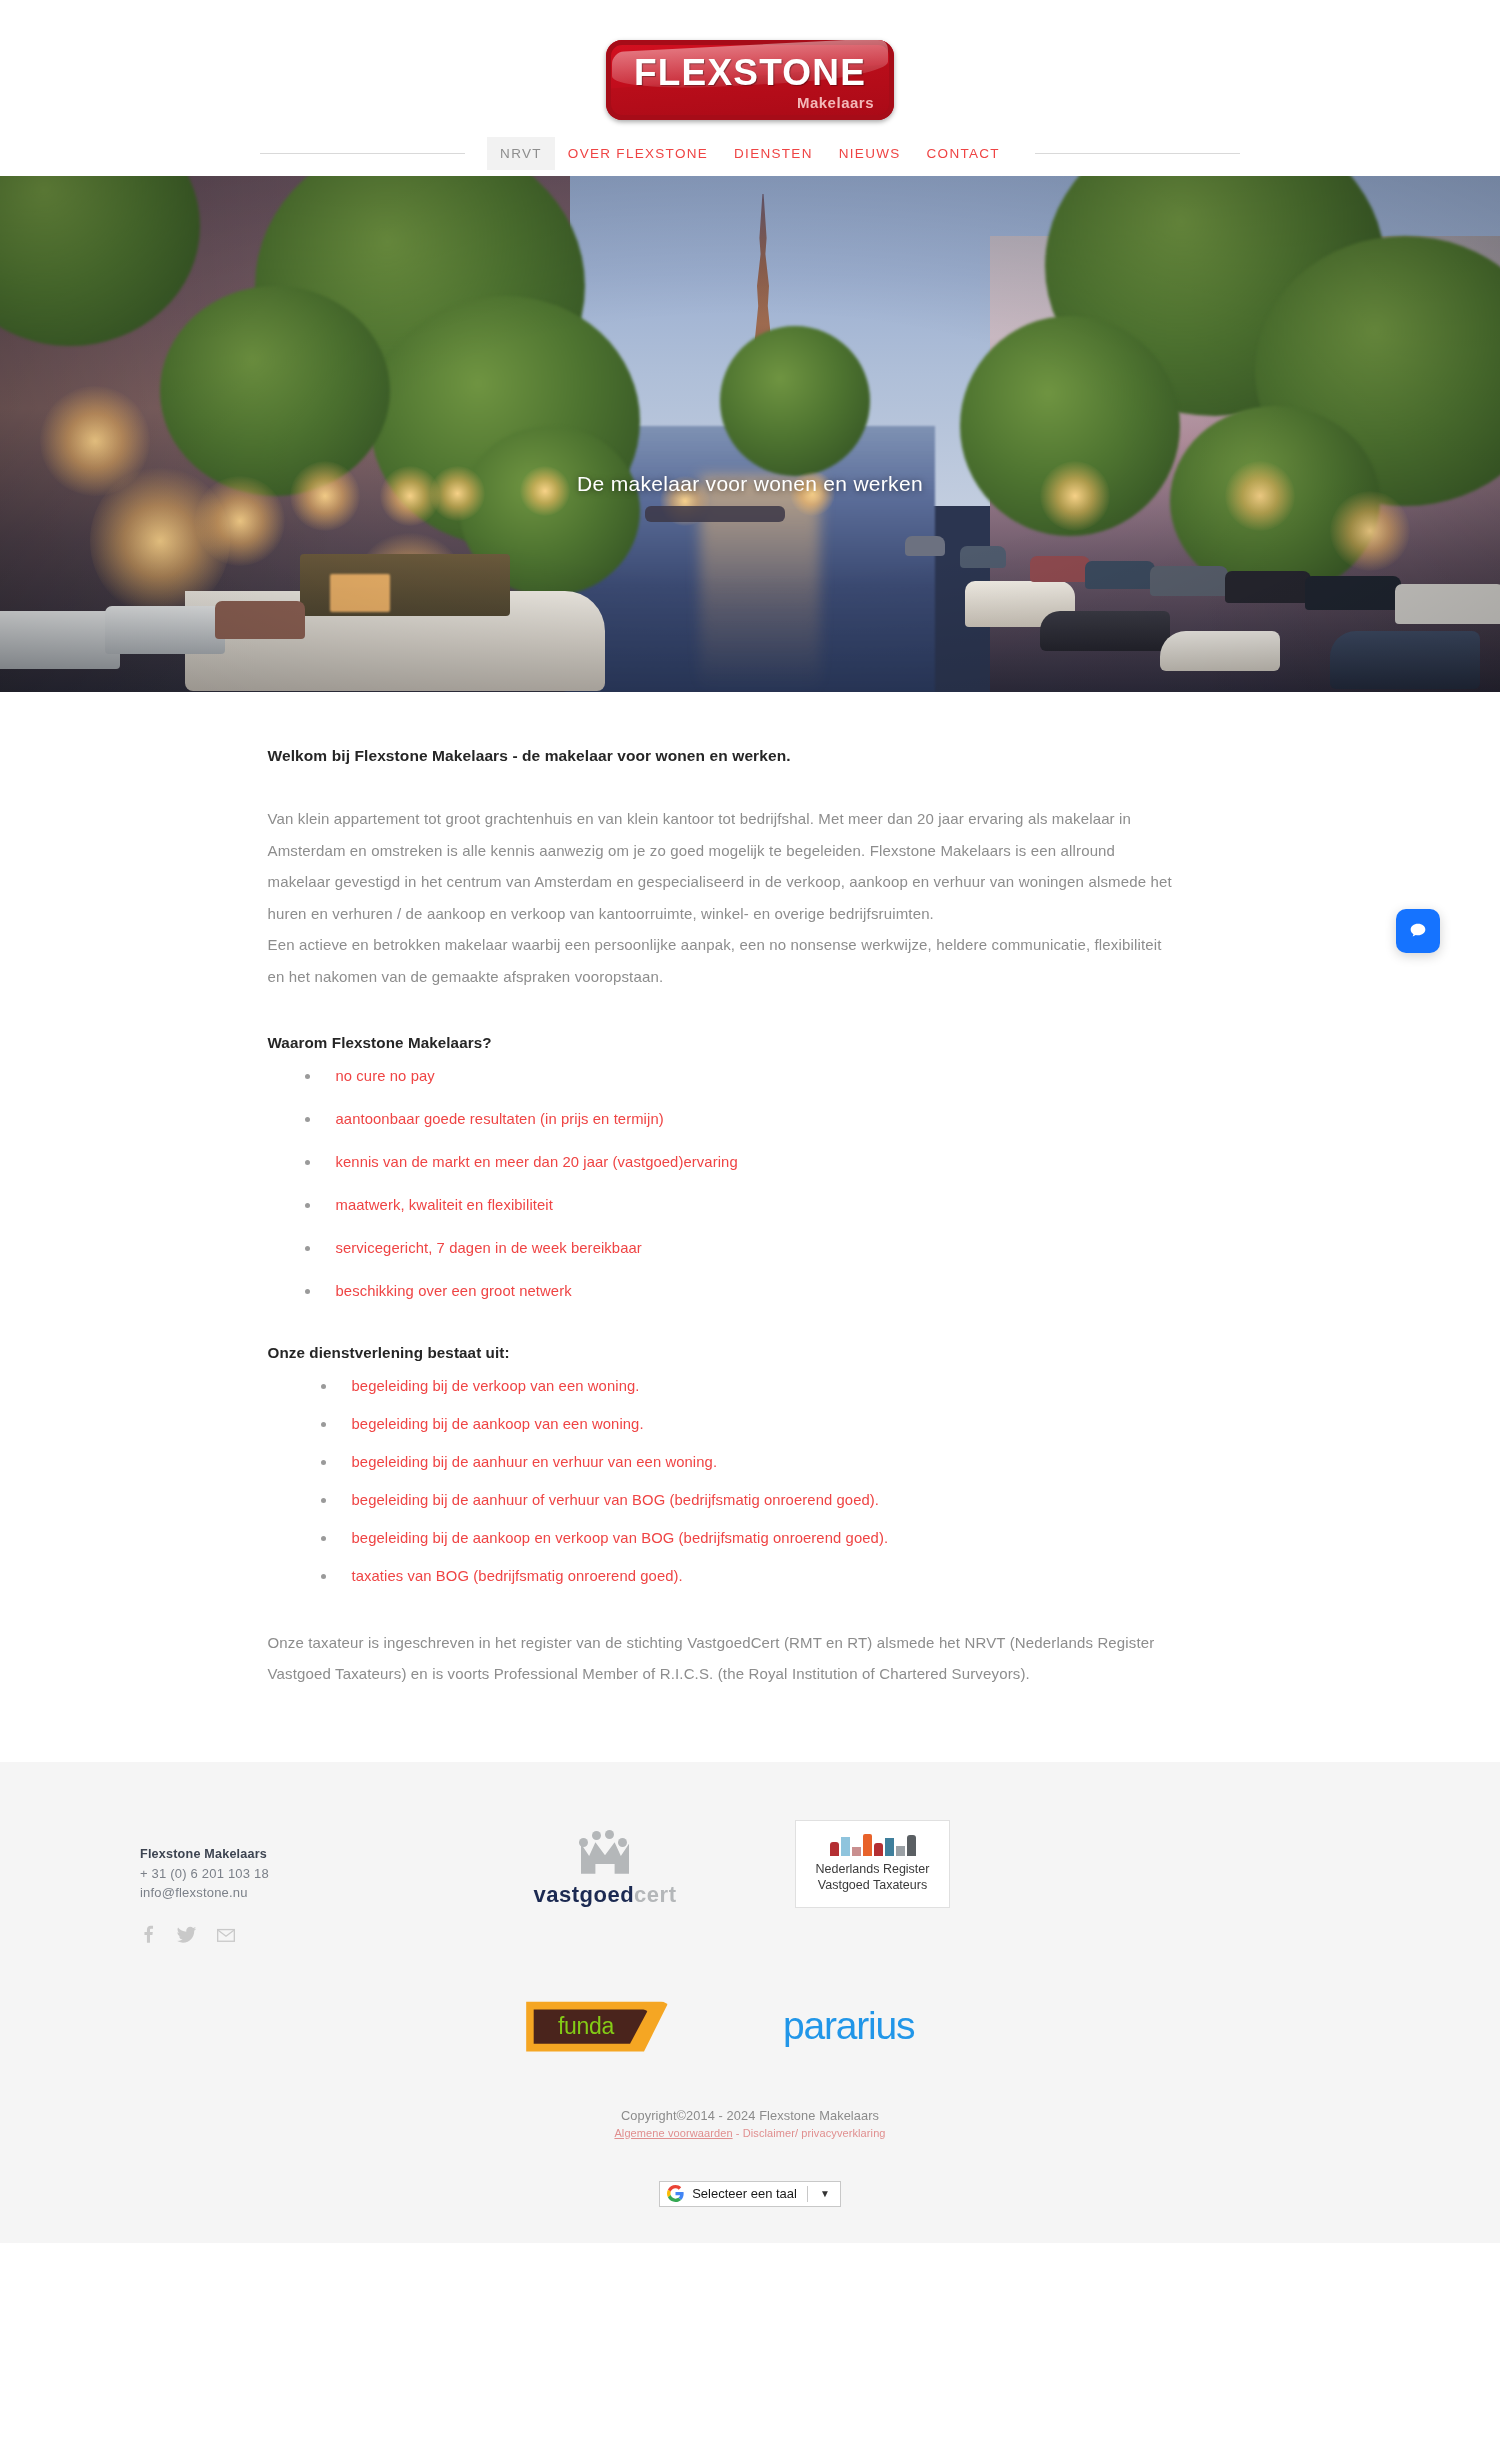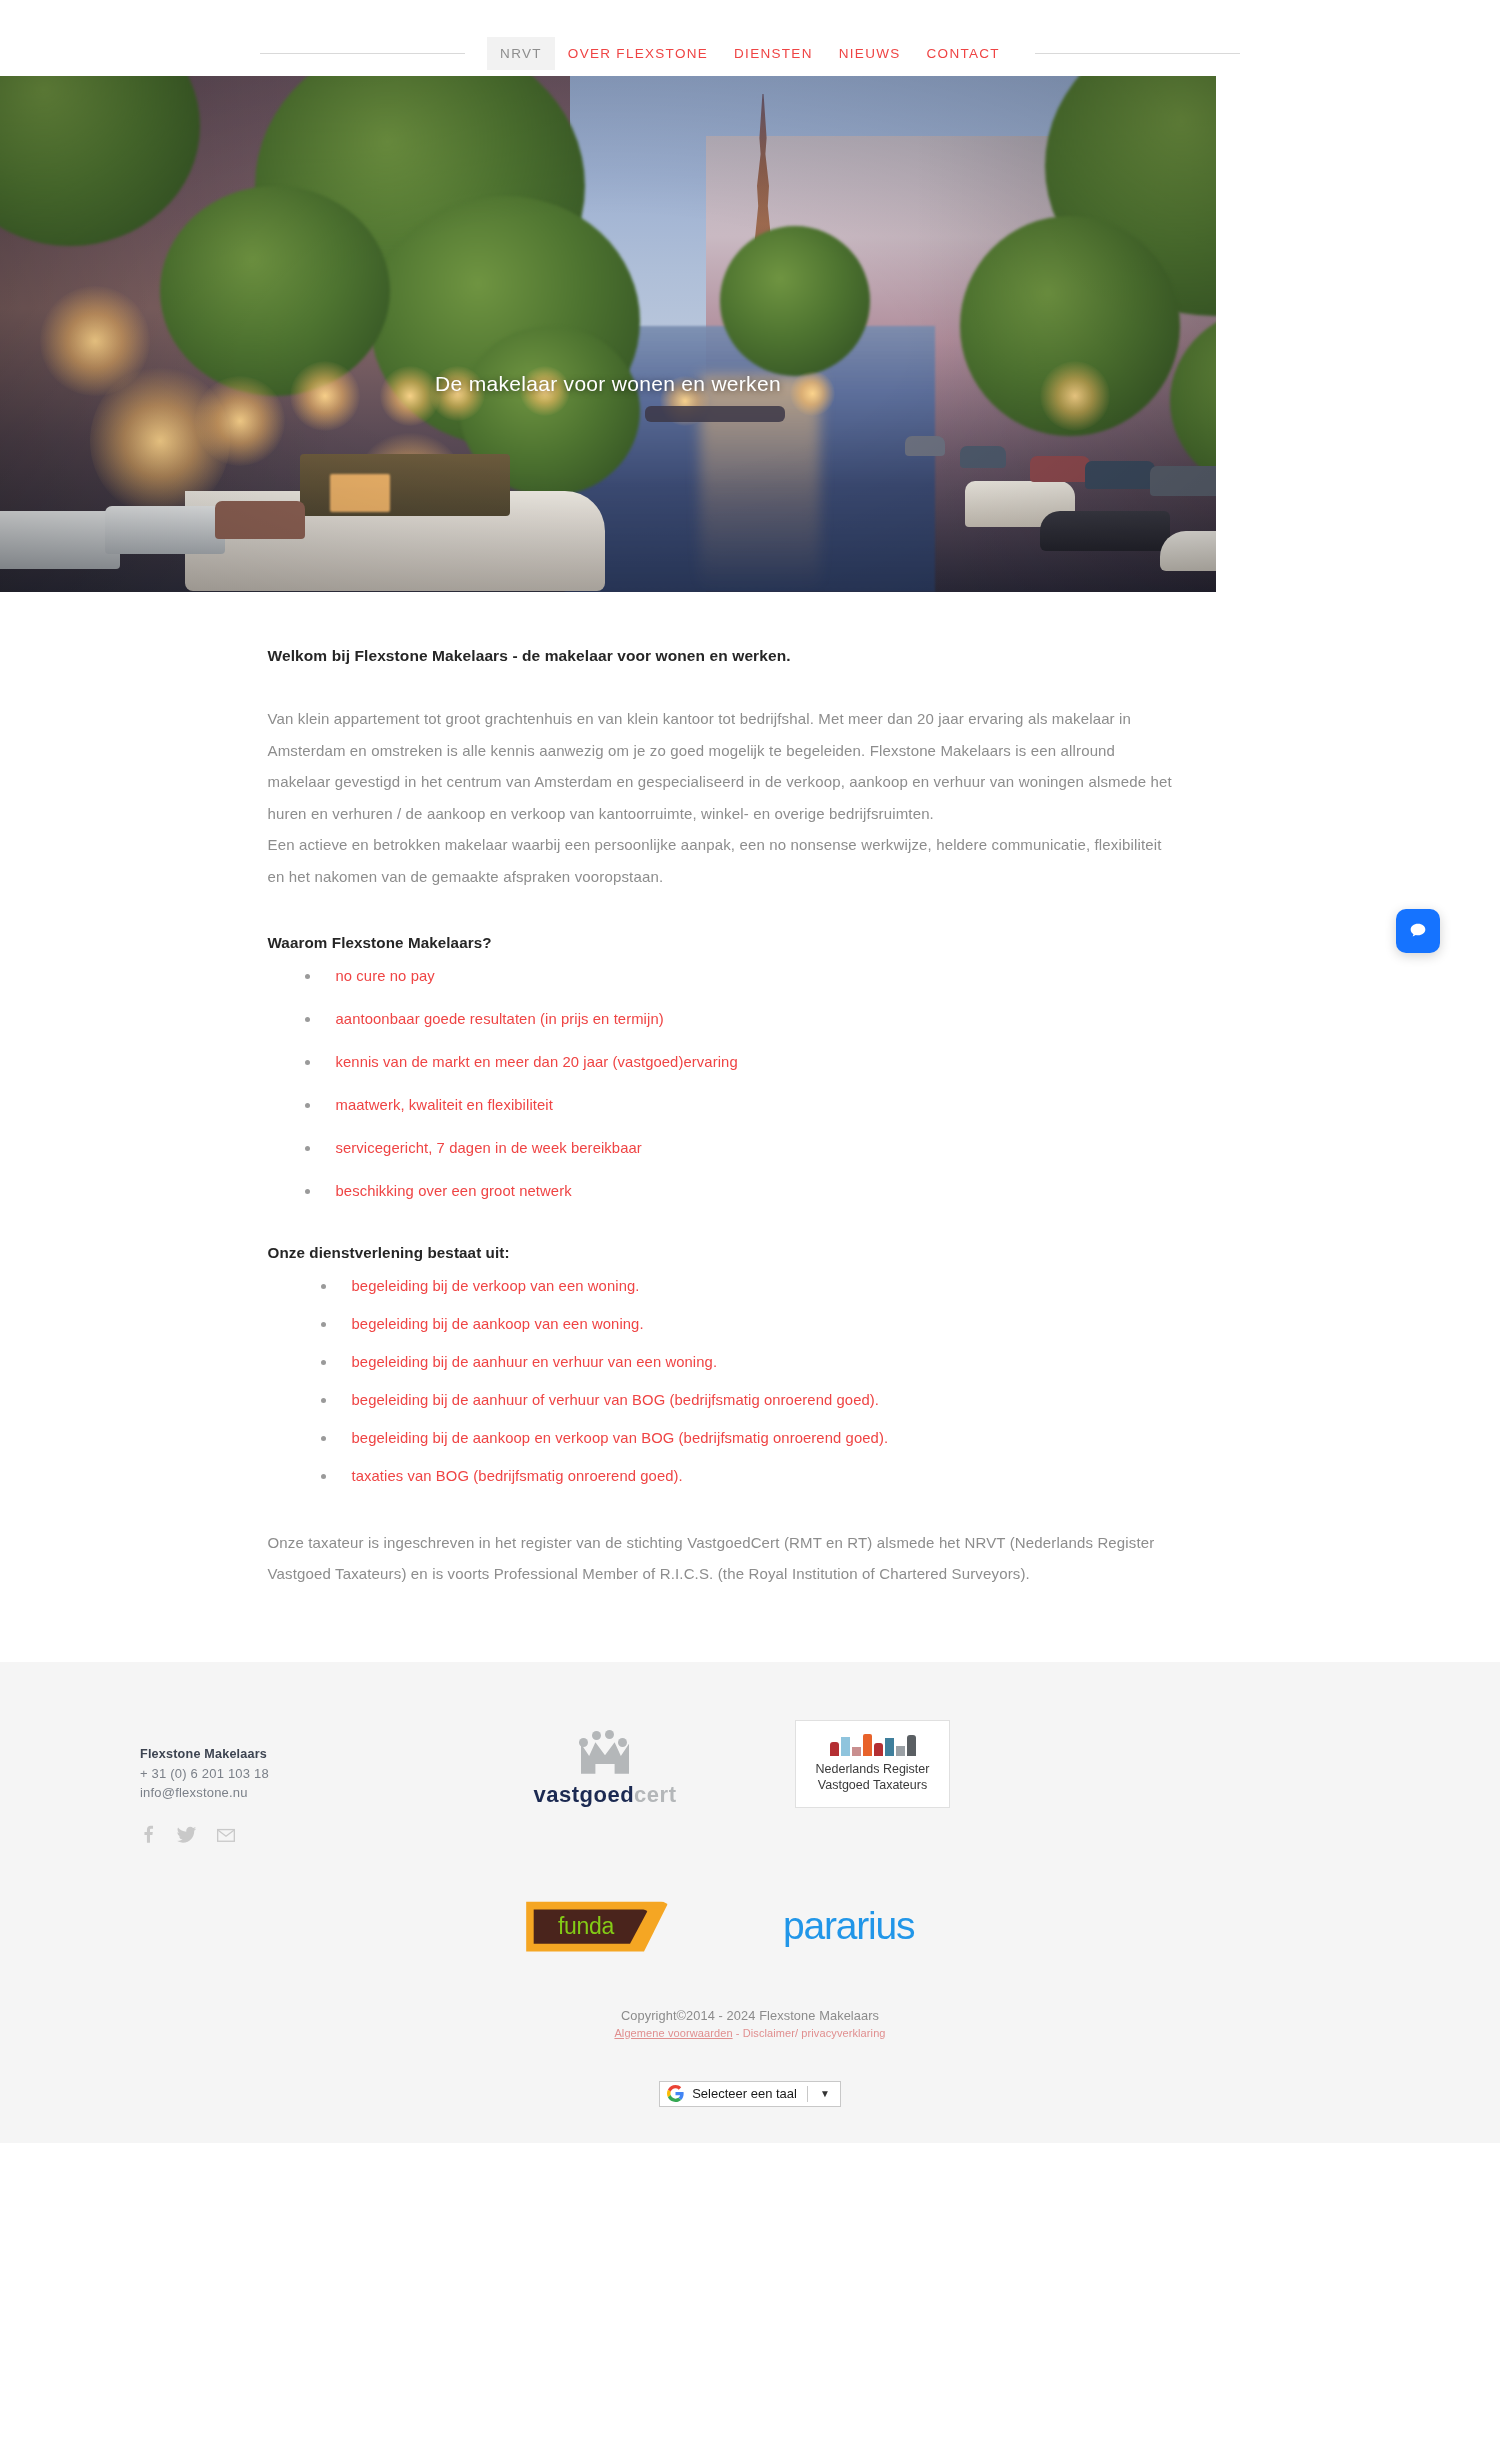--- a/index.html
+++ b/index.html
@@ -50,21 +50,21 @@
   .nav-rule.right { margin-left: 22px; }
   .nav-items { display: flex; align-items: center; }
   .nav-item {
     font-size: 13.5px; letter-spacing: 1.3px; color: #ef4444;
     padding: 9px 13px; text-decoration: none; white-space: nowrap;
   }
   .nav-item.active { background: #f2f2f2; color: #8e8e8e; }
 
   
   .hero {
-    position: relative; width: 1216px; height: 516px; overflow: hidden;
+    position: relative; width: 1500px; height: 516px; overflow: hidden;
     background: #2b3550;
     padding-left: 21px;
   }
   .hero-sky {
     position: absolute; left: 0; top: 0; width: 1500px; height: 330px;
     background: linear-gradient(180deg,#93a8cc 0%, #9db0d1 30%, #afbfd8 60%, #c2cddf 100%);
   }
   .hero-water {
     position: absolute; left: 565px; top: 250px; width: 370px; height: 266px;
     background: linear-gradient(180deg, rgba(120,140,175,.9) 0%, #5d6f9b 25%, #3b4a72 60%, #2b3a5e 100%);
@@ -228,20 +228,28 @@
   }
   .lang-label { font-size: 13px; color: #1a1a1a; }
   .lang-divider { width: 1px; height: 16px; background: #c8c8c8; margin-left: 2px; }
   .lang-caret { font-size: 10px; color: #333; padding: 0 4px; }
 </style>
 </head>
 <body>
 
 <div class="header">
 
+  <div class="logo-wrap">
+    <div class="logo">
+      <div class="logo-text">
+        <div class="logo-main">FLEXSTONE</div>
+        <div class="logo-sub">Makelaars</div>
+      </div>
+    </div>
+  </div>
 
   <div class="nav">
     <div class="nav-rule left"></div>
     <div class="nav-items">
       <a class="nav-item active" href="#">NRVT</a>
       <a class="nav-item" href="#">OVER FLEXSTONE</a>
       <a class="nav-item" href="#">DIENSTEN</a>
       <a class="nav-item" href="#">NIEUWS</a>
       <a class="nav-item" href="#">CONTACT</a>
     </div>

